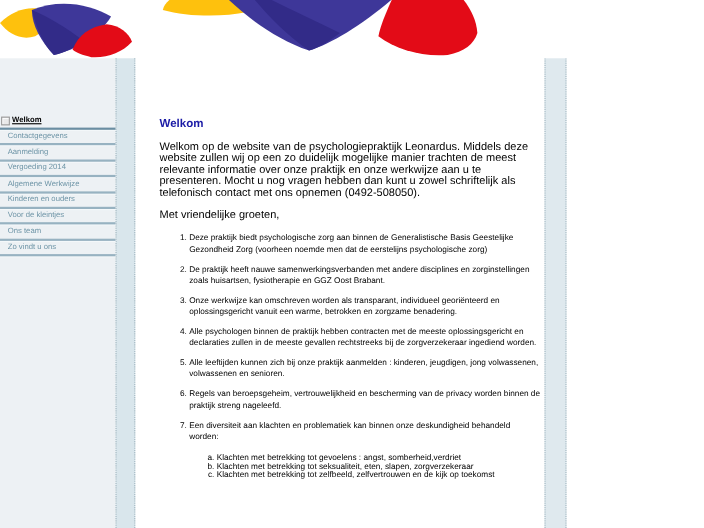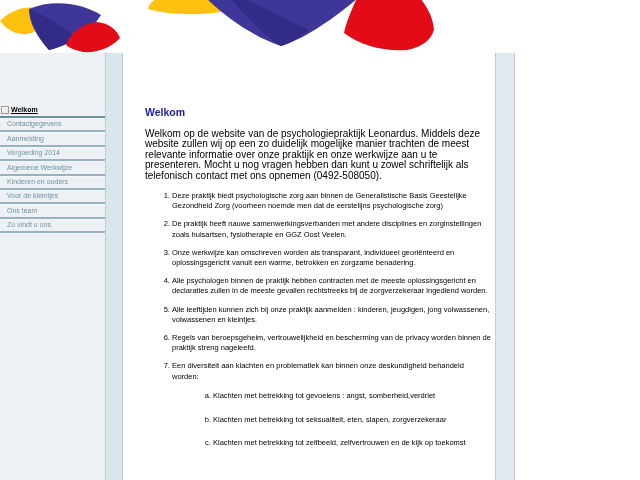--- a/index.html
+++ b/index.html
@@ -31,21 +31,21 @@
   .menu-item.active .menu-label{color:#000;font-weight:bold;text-decoration:underline;}
   
   .content{position:absolute;left:145px;top:103px;width:347px;color:#000;}
   .page-title{font-size:10.5px;font-weight:bold;color:#1b1ba6;margin:3px 0 11px 0;}
   .content p{font-size:10px;line-height:10.4px;margin:0 0 10px 0;}
   .signature{font-weight:bold;margin:0 0 9px 0 !important;}
   .section-heading{font-size:10.5px;line-height:11.5px;font-weight:bold;color:#1b1ba6;margin:0 0 9px 0;}
   ol.main-list{margin:0;padding:0 0 0 27px;font-size:7.5px;line-height:10.2px;}
   ol.main-list>li{margin:0 0 8px 0;}
   ol.sub-list{margin:0;padding:0 0 0 25px;list-style-type:lower-alpha;}
-  ol.sub-list li{margin:16px;line-height:7.8px;}
+  ol.sub-list li{margin:0;line-height:7.8px;}
   ol.sub-list li:first-child{margin-top:10px;}
 </style>
 </head>
 <body>
 
 <div class="page">
 
   <div class="v-strip right"></div>
 
   <div class="header">
@@ -105,47 +105,48 @@
       </div>
       <div class="menu-item">
 
         <span class="menu-label">Zo vindt u ons</span>
       </div>
   </nav>
 
   <main class="content">
     <h1 class="page-title">Welkom</h1>
     <p>Welkom op de website van de psychologiepraktijk Leonardus. Middels deze website zullen wij op een zo duidelijk mogelijke manier trachten de meest relevante informatie over onze praktijk en onze werkwijze aan u te presenteren.  Mocht u nog vragen hebben dan kunt u zowel schriftelijk als telefonisch contact met ons opnemen (0492-508050).</p>
+    <p>Met vriendelijke groeten,</p>
     <ol class="main-list">
       <li>
           <span>Deze praktijk biedt psychologische zorg aan binnen de Generalistische Basis Geestelijke Gezondheid Zorg (voorheen noemde men dat de eerstelijns psychologische zorg)</span>
           <ol class="sub-list">
             
           </ol>
         </li>
         <li>
-          <span>De praktijk heeft nauwe samenwerkingsverbanden met andere disciplines en zorginstellingen zoals huisartsen, fysiotherapie en GGZ Oost  Veelen.</span>
+          <span>De praktijk heeft nauwe samenwerkingsverbanden met andere disciplines en zorginstellingen zoals huisartsen, fysiotherapie en GGZ Oost  Brabant.</span>
           <ol class="sub-list">
             
           </ol>
         </li>
         <li>
           <span>Onze werkwijze kan omschreven worden als transparant, individueel georiënteerd en oplossingsgericht vanuit een warme, betrokken en zorgzame benadering.</span>
           <ol class="sub-list">
             
           </ol>
         </li>
         <li>
           <span>Alle psychologen binnen de praktijk hebben contracten met de meeste oplossingsgericht en declaraties zullen in de meeste gevallen rechtstreeks bij de zorgverzekeraar ingediend worden.</span>
           <ol class="sub-list">
             
           </ol>
         </li>
         <li>
-          <span>Alle leeftijden kunnen zich bij onze praktijk aanmelden : kinderen, jeugdigen, jong volwassenen, volwassenen en kleintjes.</span>
+          <span>Alle leeftijden kunnen zich bij onze praktijk aanmelden : kinderen, jeugdigen, jong volwassenen, volwassenen en senioren.</span>
           <ol class="sub-list">
             
           </ol>
         </li>
         <li>
           <span>Regels van beroepsgeheim, vertrouwelijkheid en bescherming van de privacy worden binnen de praktijk streng nageleefd.</span>
           <ol class="sub-list">
             
           </ol>
         </li>

